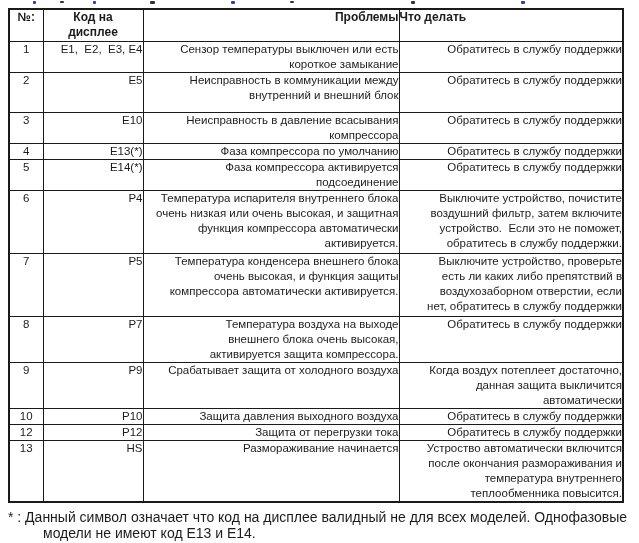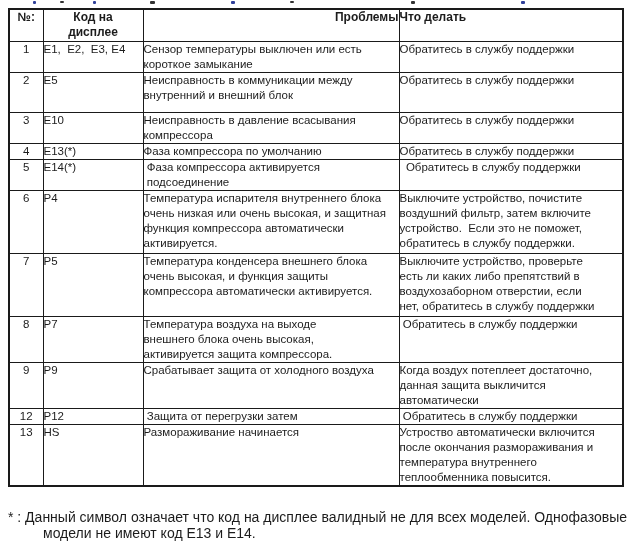--- a/index.html
+++ b/index.html
@@ -26,22 +26,22 @@
     overflow:hidden;
     padding:0;
   }
   .codes th{font-weight:bold;font-size:12px;line-height:15px;}
   .h-num{text-align:center;padding-top:3px;}
   .h-code{text-align:center;padding-top:3px;white-space:pre-wrap;}
   .h-prob{text-align:right;padding:3px 2px 0 10px;}
   .h-act{text-align:left;padding:3px 2px 0 4px;}
 
   .c-num{text-align:center;padding-top:1px;}
-  .c-code{text-align:left;padding-top:1px;white-space:pre-wrap;}
-  .c-text{text-align:left;padding:1px 2px 1px 5px;white-space:pre-wrap;}
+  .c-code{text-align:right;padding-top:1px;white-space:pre-wrap;}
+  .c-text{text-align:right;padding:1px 2px 1px 5px;white-space:pre-wrap;}
 
   .footnote{
     position:absolute;left:8px;top:510px;width:628px;
     font-size:14px;line-height:15.5px;
     white-space:pre-wrap;
   }
 </style>
 </head>
 <body>
 
@@ -141,24 +141,30 @@
         <td class="c-text"> Обратитесь в службу поддержки</td>
       </tr>
       <tr style="height:40px">
         <td class="c-num">9</td>
         <td class="c-code">P9</td>
         <td class="c-text">Срабатывает защита от холодного воздуха</td>
         <td class="c-text">Когда воздух потеплеет достаточно,
 данная защита выкличится
 автоматически</td>
       </tr>
+      <tr style="height:14px">
+        <td class="c-num">10</td>
+        <td class="c-code">P10</td>
+        <td class="c-text">Защита давления выходного воздуха</td>
+        <td class="c-text"> Обратитесь в службу поддержки</td>
+      </tr>
       <tr style="height:15px">
         <td class="c-num">12</td>
         <td class="c-code">P12</td>
-        <td class="c-text"> Защита от перегрузки затем</td>
+        <td class="c-text"> Защита от перегрузки тока</td>
         <td class="c-text"> Обратитесь в службу поддержки</td>
       </tr>
       <tr style="height:58px">
         <td class="c-num">13</td>
         <td class="c-code">HS</td>
         <td class="c-text">Размораживание начинается</td>
         <td class="c-text">Устроство автоматически включится
 после окончания размораживания и
 температура внутреннего
 теплообменника повысится.</td>

